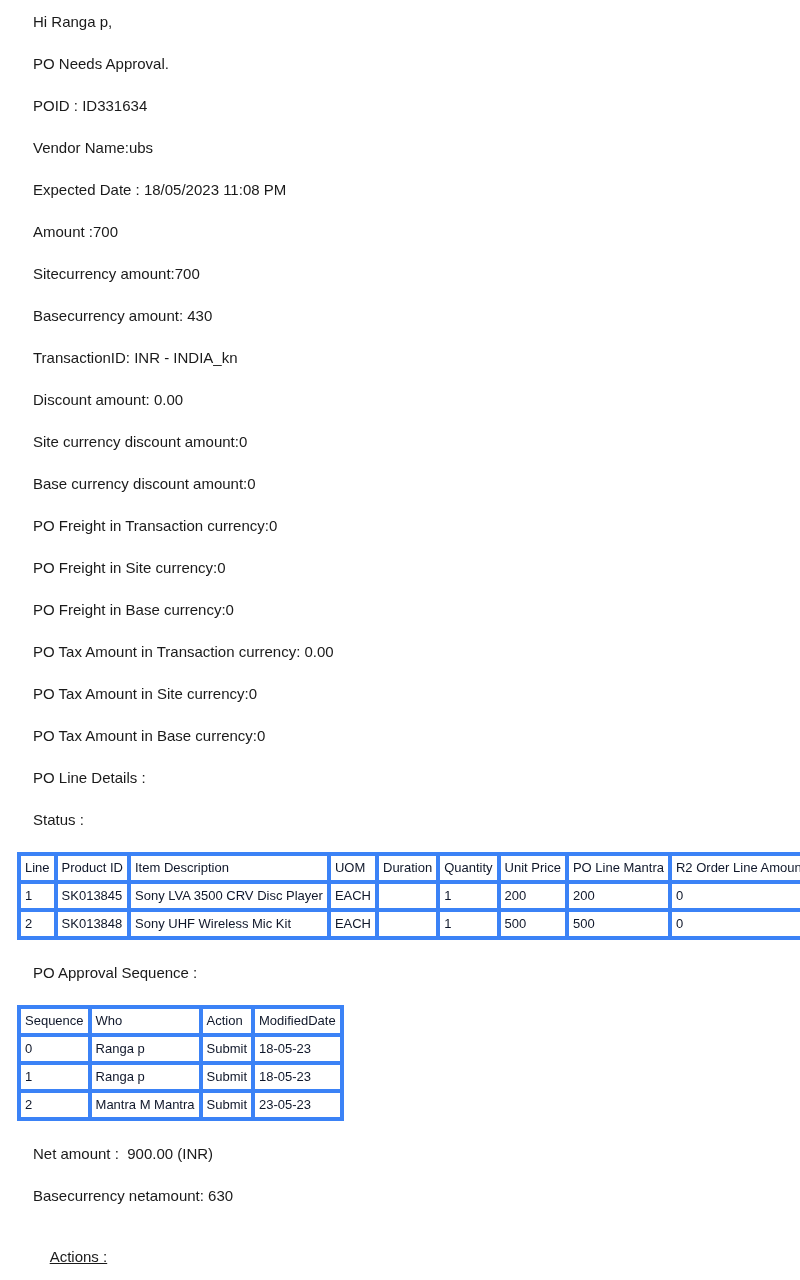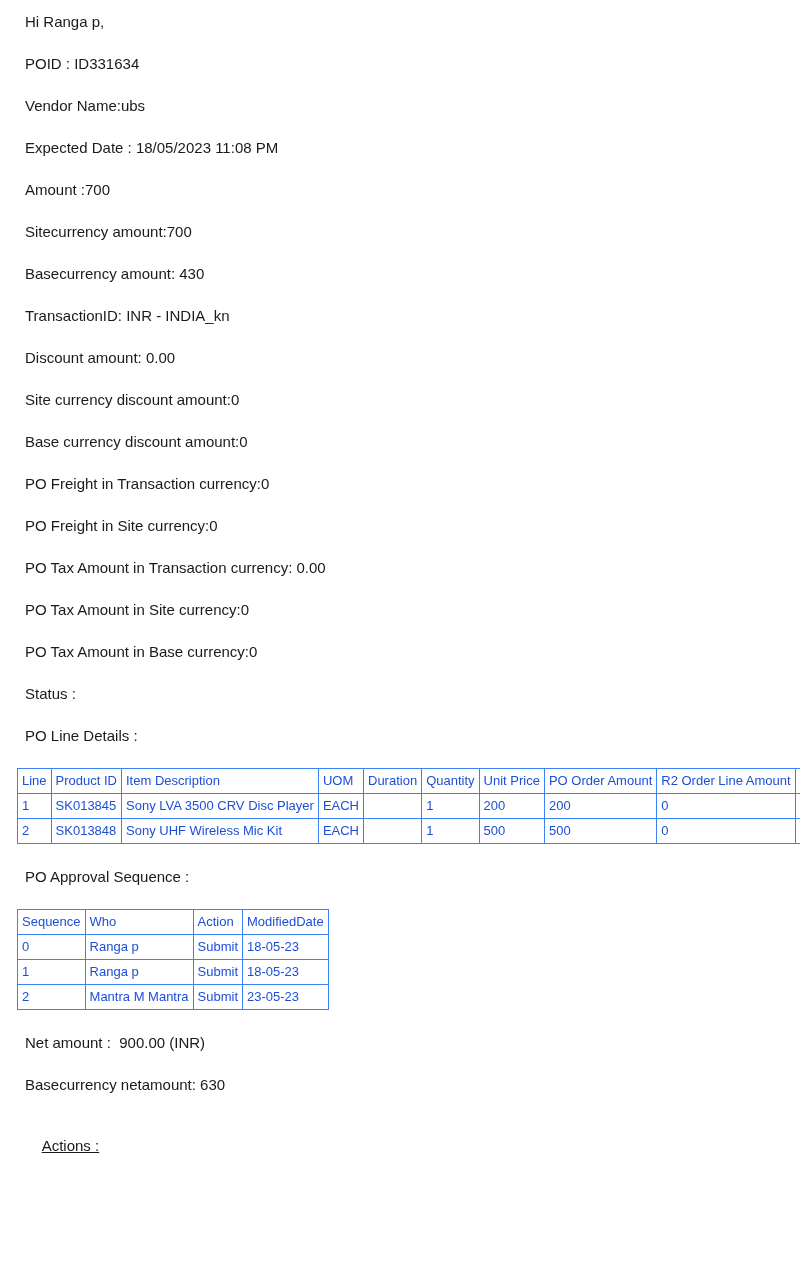--- a/index.html
+++ b/index.html
@@ -3,64 +3,66 @@
 <meta charset="utf-8">
 <style>
   html, body { margin: 0; padding: 0; }
   body {
     width: 800px; height: 1280px; overflow: hidden;
     background: #ffffff; color: #1a1a1a;
     font-family: "Liberation Sans", sans-serif;
   }
   .email-body { padding: 12px 17px 0 17px; }
   .email-body p {
-    margin: 0 0 23px 8px;
+    margin: 0 0 23px 16px;
     font-size: 15px; line-height: 19px;
     white-space: pre-wrap;
   }
   table {
     border-collapse: collapse;
     margin: 0 0 23px 0;
     font-size: 13px;
   }
   th, td {
-    border: 1px solid #3b82f6;
+    border: 4px solid #3b82f6;
     padding: 3px 4px;
     font-weight: normal;
     text-align: left;
     line-height: 18px;
     white-space: nowrap;
-    color: #1d4ed8;
+    color: #0f172a;
   }
   .actions-row span { margin-right: 2px; text-decoration: underline; }
 </style>
 </head>
 <body>
 
 <div class="email-body">
 
   <p>Hi Ranga p,</p>
+  <p>PO Needs Approval.</p>
   <p>POID : ID331634</p>
   <p>Vendor Name:ubs</p>
   <p>Expected Date : 18/05/2023 11:08 PM</p>
   <p>Amount :700</p>
   <p>Sitecurrency amount:700</p>
   <p>Basecurrency amount: 430</p>
   <p>TransactionID: INR - INDIA_kn</p>
   <p>Discount amount: 0.00</p>
   <p>Site currency discount amount:0</p>
   <p>Base currency discount amount:0</p>
   <p>PO Freight in Transaction currency:0</p>
   <p>PO Freight in Site currency:0</p>
+  <p>PO Freight in Base currency:0</p>
   <p>PO Tax Amount in Transaction currency: 0.00</p>
   <p>PO Tax Amount in Site currency:0</p>
   <p>PO Tax Amount in Base currency:0</p>
+  <p>PO Line Details :</p>
+
   <p>Status :</p>
-
-  <p>PO Line Details :</p>
 
   <table>
     <colgroup>
       <col style="width:28px">
         <col style="width:66px">
         <col style="width:176px">
       <col style="width:38px">
         <col style="width:57px">
         <col style="width:55px">
       <col style="width:58px">
@@ -70,21 +72,21 @@
     </colgroup>
     <thead>
       <tr>
         <th>Line</th>
         <th>Product ID</th>
         <th>Item Description</th>
         <th>UOM</th>
         <th>Duration</th>
         <th>Quantity</th>
         <th>Unit Price</th>
-        <th>PO Order Amount</th>
+        <th>PO Line Mantra</th>
         <th>R2 Order Line Amount</th>
         <th>% Mark Up</th>
       </tr>
     </thead>
     <tbody>
       <tr>
         <td>1</td>
         <td>SK013845</td>
         <td>Sony LVA 3500 CRV Disc Player</td>
         <td>EACH</td>

